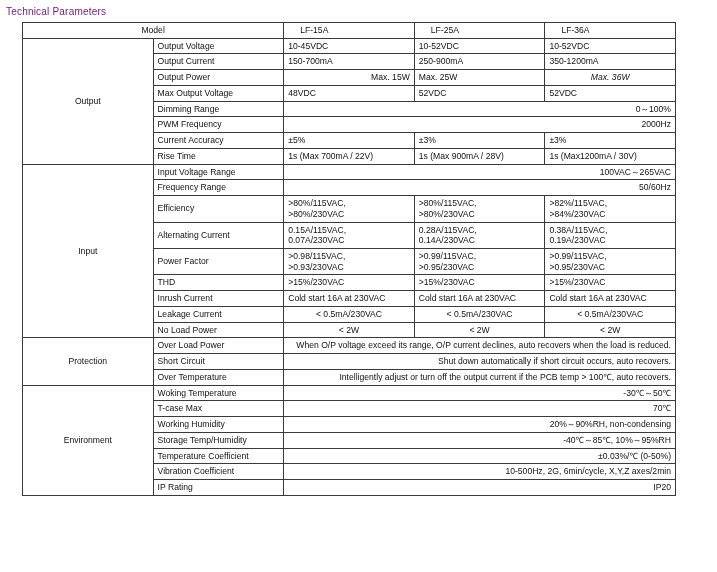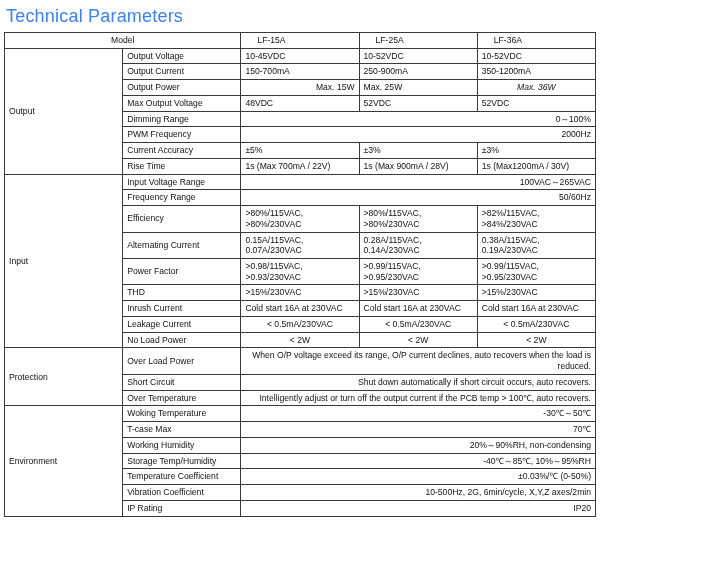--- a/index.html
+++ b/index.html
@@ -15,42 +15,42 @@
     overflow: hidden;
   }
   #page {
     position: relative;
     width: 717px;
     height: 572px;
     box-sizing: border-box;
   }
   .title {
     font-family: "Liberation Sans", sans-serif;
-    font-size: 18px;
-    color: #3b82f6;
+    font-size: 10px;
+    color: #701a75;
     padding: 6px 0 5px 6px;
     letter-spacing: 0.2px;
   }
   table.spec {
     border-collapse: collapse;
-    width: 592px;
-    margin-left: 4px;
+    width: 654px;
+    margin-left: 22px;
     table-layout: fixed;
   }
   table.spec td {
     border: 1px solid #3a3a3a;
     font-size: 8.6px;
     line-height: 1.25;
     padding: 2px 4px;
     vertical-align: middle;
     color: #111;
     word-wrap: break-word;
   }
   td.group {
-    text-align: left;
+    text-align: center;
     font-size: 10.5px;
     width: 66px;
   }
   td.param {
     width: 134px;
     padding-left: 8px;
     font-size: 8.6px;
   }
   td.val {
     width: 168px;

